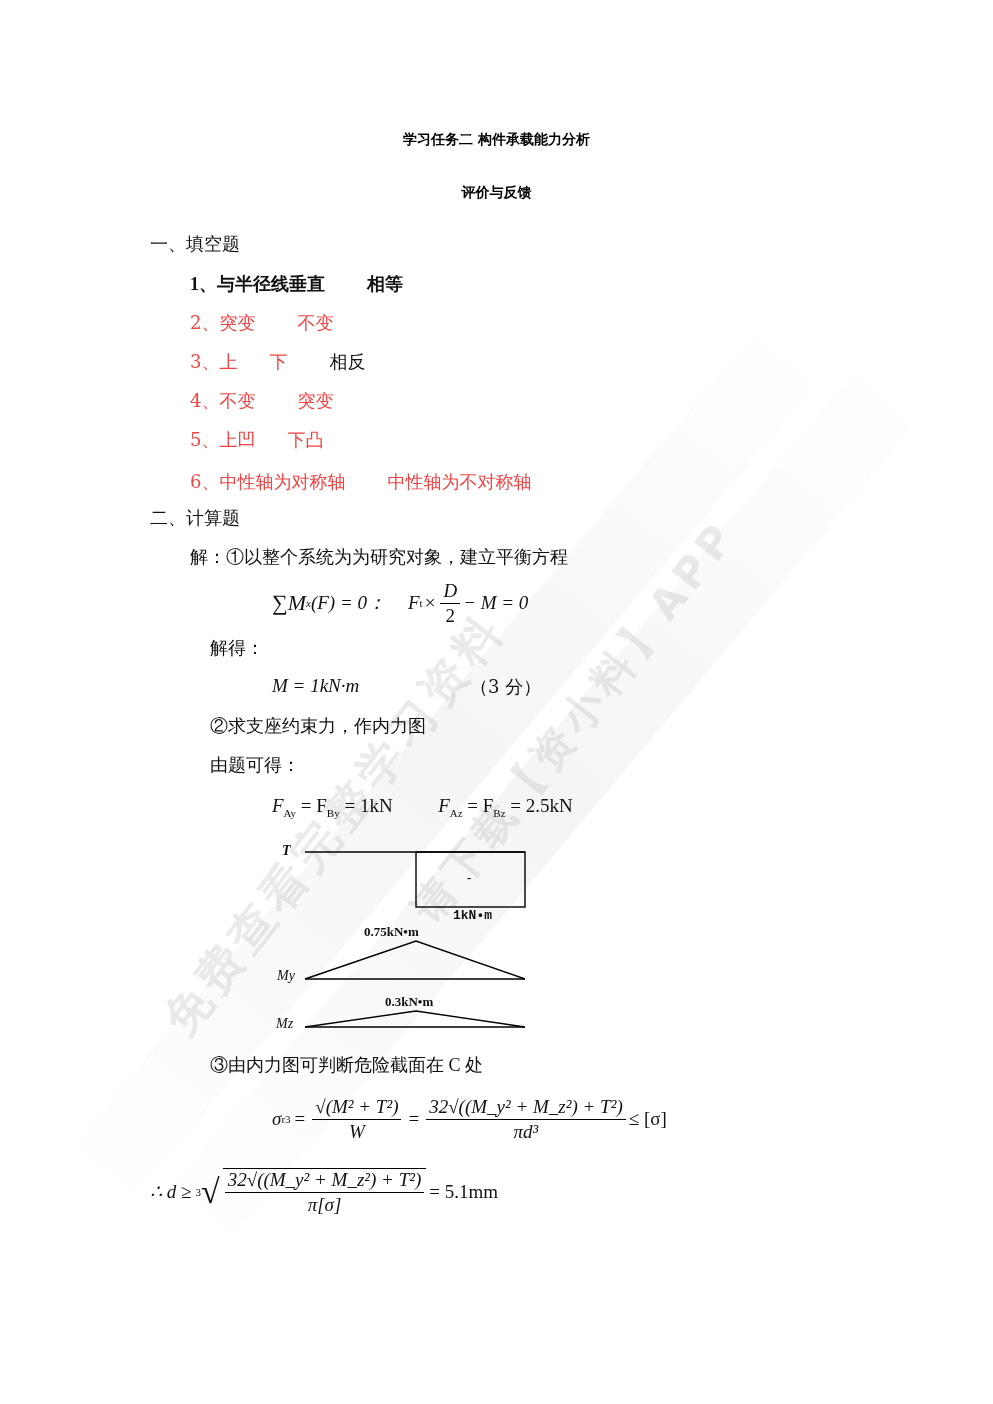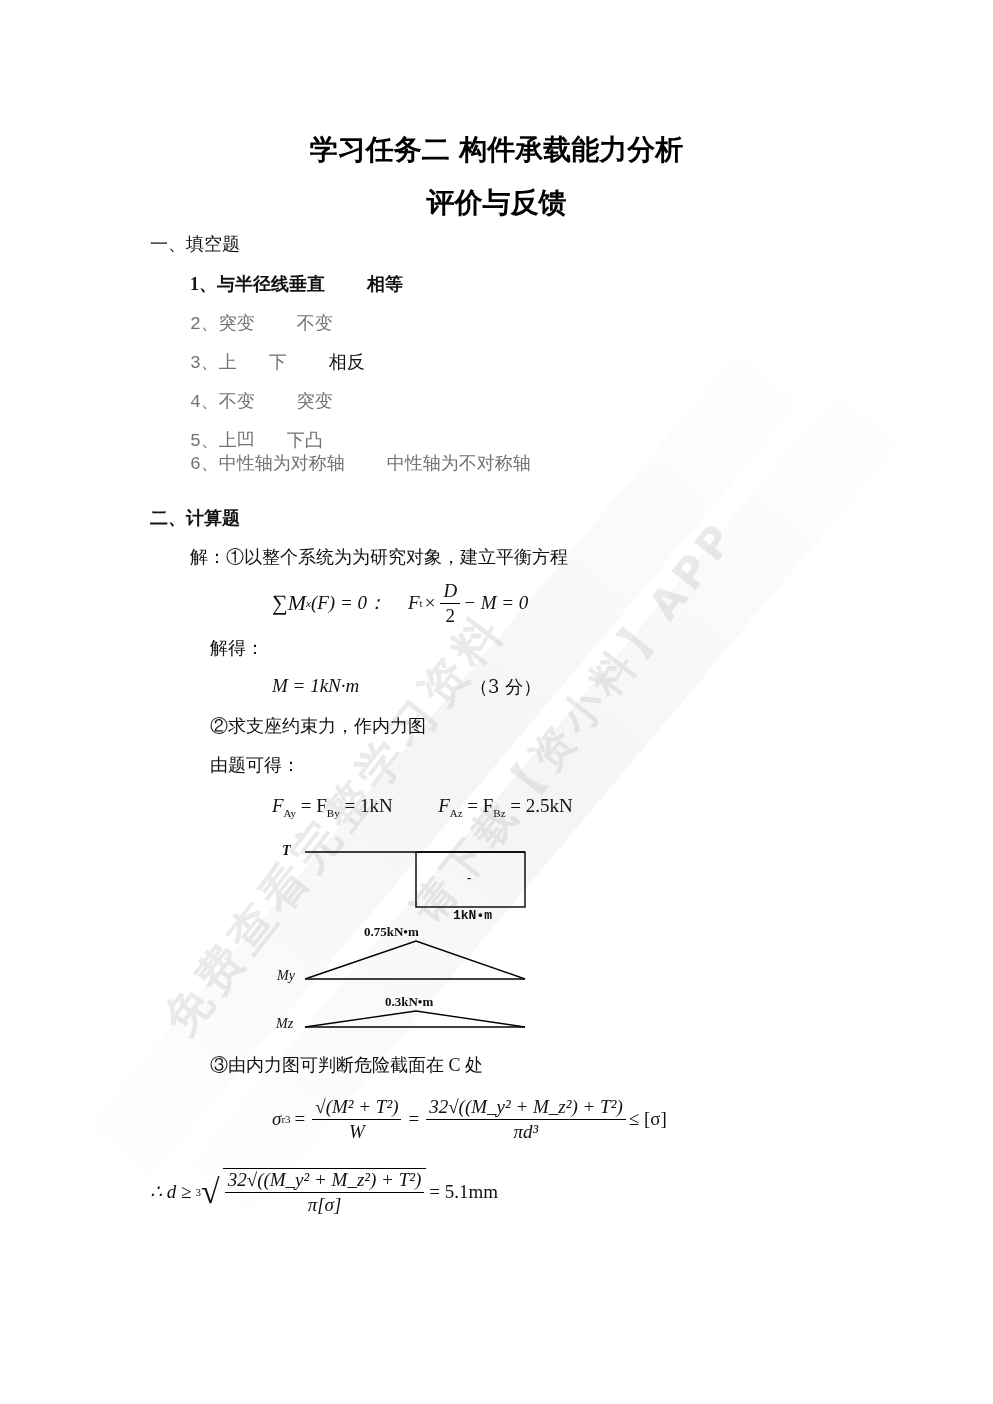--- a/index.html
+++ b/index.html
@@ -1,22 +1,22 @@
 <!DOCTYPE html>
 <html><head>
 <meta charset="utf-8">
 <style>
   html, body { margin:0; padding:0; }
   body { width:993px; height:1404px; background:#ffffff; position:relative; overflow:hidden;
          font-family:"DejaVu Serif","Liberation Serif",serif; color:#111; }
   .abs { position:absolute; white-space:nowrap; }
-  .title { font-family:"DejaVu Sans","Liberation Sans",sans-serif; font-weight:bold; font-size:28px; color:#000; }
+  .title { font-family:"DejaVu Sans","Liberation Sans",sans-serif; font-weight:bold; font-size:14px; color:#000; }
   .cn { font-size:18px; }
   .bold { font-weight:bold; font-family:Liberation Serif, serif; }
-  .red { color:#737373;font-family:Liberation Mono, monospace; }
+  .red { color:#ef4444; }
   .math { font-family:"Liberation Serif","DejaVu Serif",serif; font-size:19px; }
   .it { font-style:italic; }
   sub { font-size:11px; vertical-align:-5px; font-style:normal; }
   sup { font-size:11px; vertical-align:7px; }
   .frac { display:inline-flex; flex-direction:column; align-items:center; vertical-align:middle; margin:0 3px; }
   .frac .num { border-bottom:1px solid #000; padding:0 3px 1px; line-height:1.15; }
   .frac .den { padding:1px 3px 0; line-height:1.15; }
   .sqrt { border-top:1px solid #000; padding:0 2px; }
   .wm { position:absolute; font-family:"DejaVu Sans","Liberation Sans",sans-serif; font-weight:bold;
         color:rgba(180,180,180,0.28); font-size:46px; letter-spacing:6px; transform-origin:left top; white-space:nowrap; }
@@ -51,25 +51,25 @@
 </div>
 
 <div class="abs cn red" style="left:190px;top:389px;">
   <span>4、</span><span>不变</span><span style="display:inline-block;width:42px;"></span><span>突变</span>
 </div>
 
 <div class="abs cn red" style="left:190px;top:428px;">
   <span>5、</span><span>上凹</span><span style="display:inline-block;width:32px;"></span><span>下凸</span>
 </div>
 
-<div class="abs cn red" style="left:190px;top:451px;">
+<div class="abs cn red" style="left:190px;top:470px;">
   <span>6、</span><span>中性轴为对称轴</span><span style="display:inline-block;width:42px;"></span><span>中性轴为不对称轴</span>
 </div>
 
-<div class="abs cn" style="left:150px;top:506px;font-weight:bold;">二、计算题</div>
+<div class="abs cn" style="left:150px;top:506px;">二、计算题</div>
 <div class="abs cn" style="left:190px;top:545px;">解：①以整个系统为为研究对象，建立平衡方程</div>
 
 <div class="abs math" style="left:272px;top:580px;display:flex;align-items:center;">
   <span class="it" style="font-size:22px;">∑M</span>
     <sub class="it">x</sub>
   <span class="it">(F) = 0：</span>
   <span style="display:inline-block;width:22px;"></span>
   <span class="it">F</span>
     <sub>t</sub>
   <span style="margin:0 2px;">×</span>

